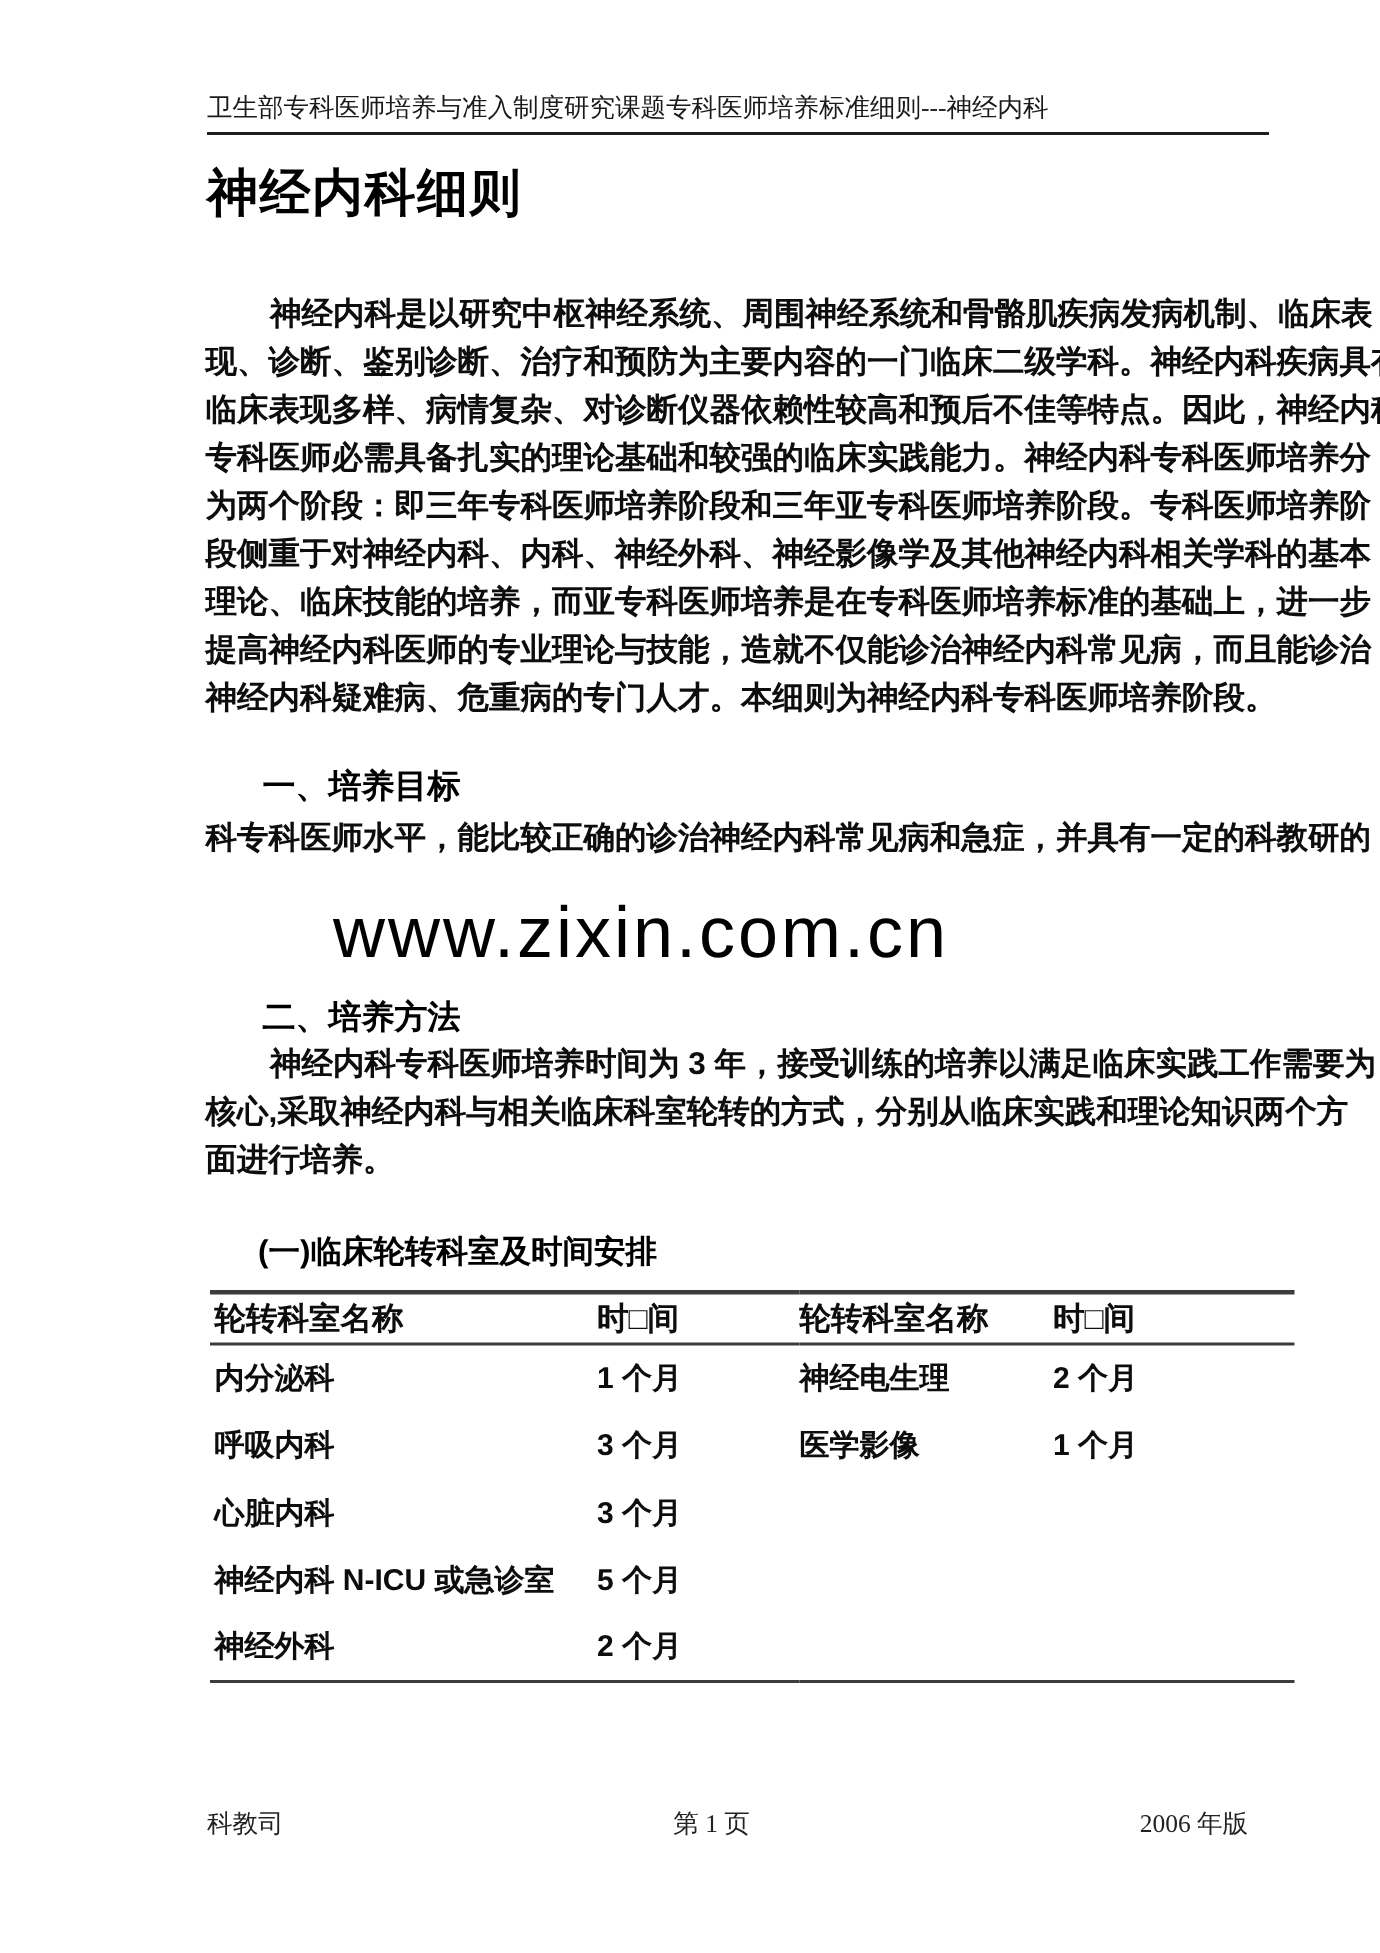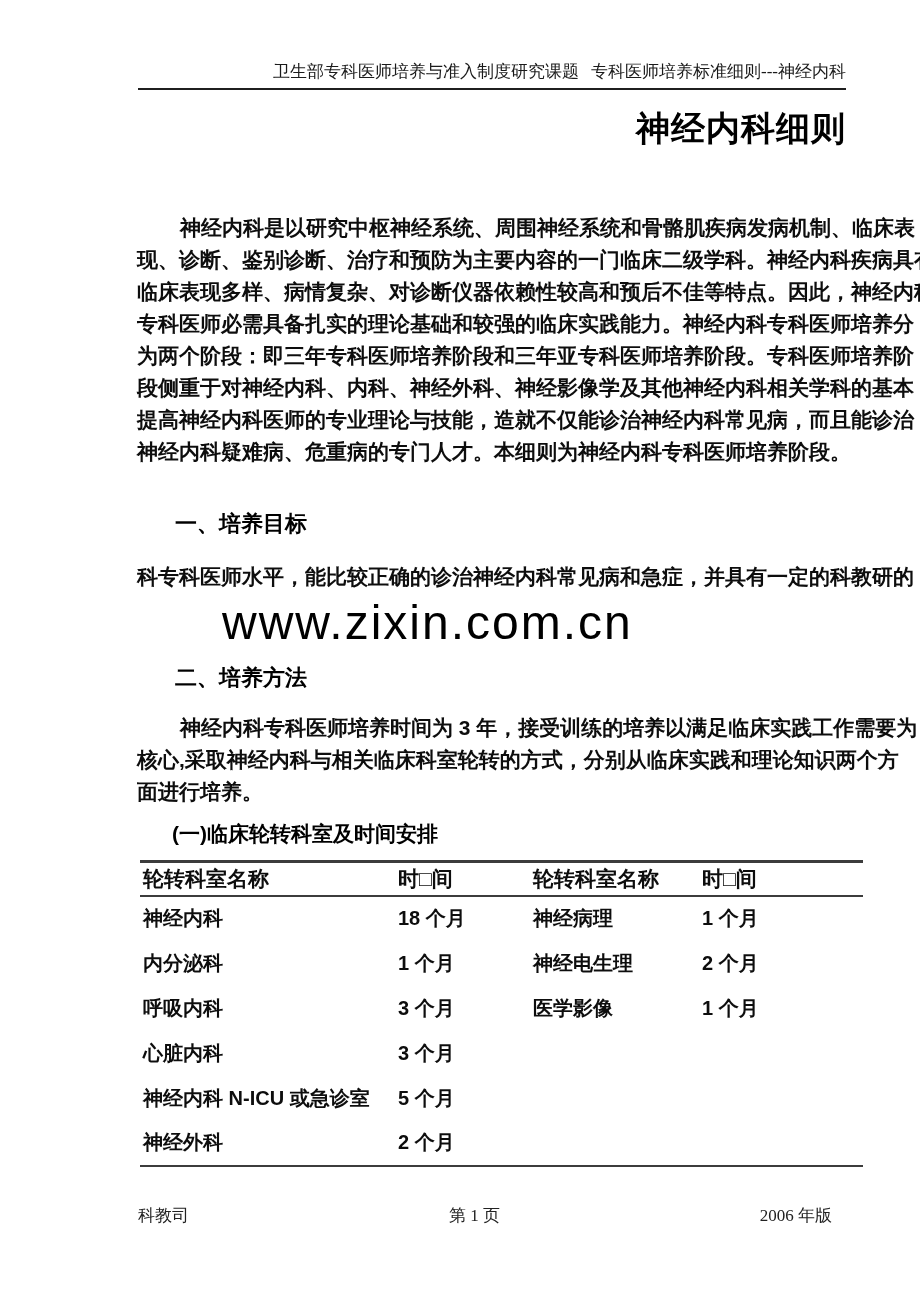--- a/index.html
+++ b/index.html
@@ -2,33 +2,32 @@
 <html><head>
 <meta charset="utf-8">
 <style>
   html,body{margin:0;padding:0;background:#ffffff;}
   .page{
     position:relative;width:920px;height:1302px;background:#ffffff;
     font-family:"Liberation Sans",sans-serif;color:#0e0e0e;overflow:hidden;
   }
   .header{
     position:absolute;left:138px;top:60px;width:708px;
-    display:flex;justify-content:flex-end;
+    display:flex;justify-content:flex-start;
     font-family:"Liberation Serif",serif;font-size:17px;color:#1a1a1a;
-    border-bottom:2px solid #1f1f1f;padding-bottom:5px;gap:12px;
+    border-bottom:2px solid #1f1f1f;padding-bottom:5px;
   }
   .doc-title{
     position:absolute;left:138px;top:106px;width:708px;margin:0;
-    text-align:right;font-size:34px;font-weight:700;letter-spacing:1px;color:#000;
+    text-align:left;font-size:34px;font-weight:700;letter-spacing:1px;color:#000;
   }
   .para{
     position:absolute;left:137px;width:714px;
     font-size:21px;line-height:32px;font-weight:600;color:#0d0d0d;
     z-index:2;
-    margin-top:18px;
   }
   .tline{white-space:nowrap;}
   .tline.indent{text-indent:43px;}
   .intro{top:194px;}
   .p-goal{top:543px;}
   .p-method{top:694px;}
   .sec-heading{
     position:absolute;left:175px;font-size:22px;font-weight:700;color:#000;z-index:2;
   }
   .s1{top:509px;}
@@ -70,20 +69,21 @@
 
   <h1 class="doc-title">神经内科细则</h1>
 
   <div class="para intro">
       <div class="tline indent">神经内科是以研究中枢神经系统、周围神经系统和骨骼肌疾病发病机制、临床表</div>
       <div class="tline">现、诊断、鉴别诊断、治疗和预防为主要内容的一门临床二级学科。神经内科疾病具有</div>
       <div class="tline">临床表现多样、病情复杂、对诊断仪器依赖性较高和预后不佳等特点。因此，神经内科</div>
       <div class="tline">专科医师必需具备扎实的理论基础和较强的临床实践能力。神经内科专科医师培养分</div>
       <div class="tline">为两个阶段：即三年专科医师培养阶段和三年亚专科医师培养阶段。专科医师培养阶</div>
       <div class="tline">段侧重于对神经内科、内科、神经外科、神经影像学及其他神经内科相关学科的基本</div>
+      <div class="tline">理论、临床技能的培养，而亚专科医师培养是在专科医师培养标准的基础上，进一步</div>
       <div class="tline">提高神经内科医师的专业理论与技能，造就不仅能诊治神经内科常见病，而且能诊治</div>
       <div class="tline">神经内科疑难病、危重病的专门人才。本细则为神经内科专科医师培养阶段。</div>
     </div>
 
   <div class="sec-heading s1">一、培养目标</div>
   <div class="para p-goal">
       <div class="tline">科专科医师水平，能比较正确的诊治神经内科常见病和急症，并具有一定的科教研的</div>
     </div>
 
   <div class="watermark">www.zixin.com.cn</div>
@@ -106,26 +106,20 @@
     </colgroup>
     <thead>
       <tr id="rot-head-row">
           <th>轮转科室名称</th>
           <th>时□间</th>
           <th>轮转科室名称</th>
           <th>时□间</th>
         </tr>
     </thead>
     <tbody id="rot-body">
-        <tr>
-          <td>神经内科</td>
-          <td>18 个月</td>
-          <td>神经病理</td>
-          <td>1 个月</td>
-        </tr>
         <tr>
           <td>内分泌科</td>
           <td>1 个月</td>
           <td>神经电生理</td>
           <td>2 个月</td>
         </tr>
         <tr>
           <td>呼吸内科</td>
           <td>3 个月</td>
           <td>医学影像</td>

